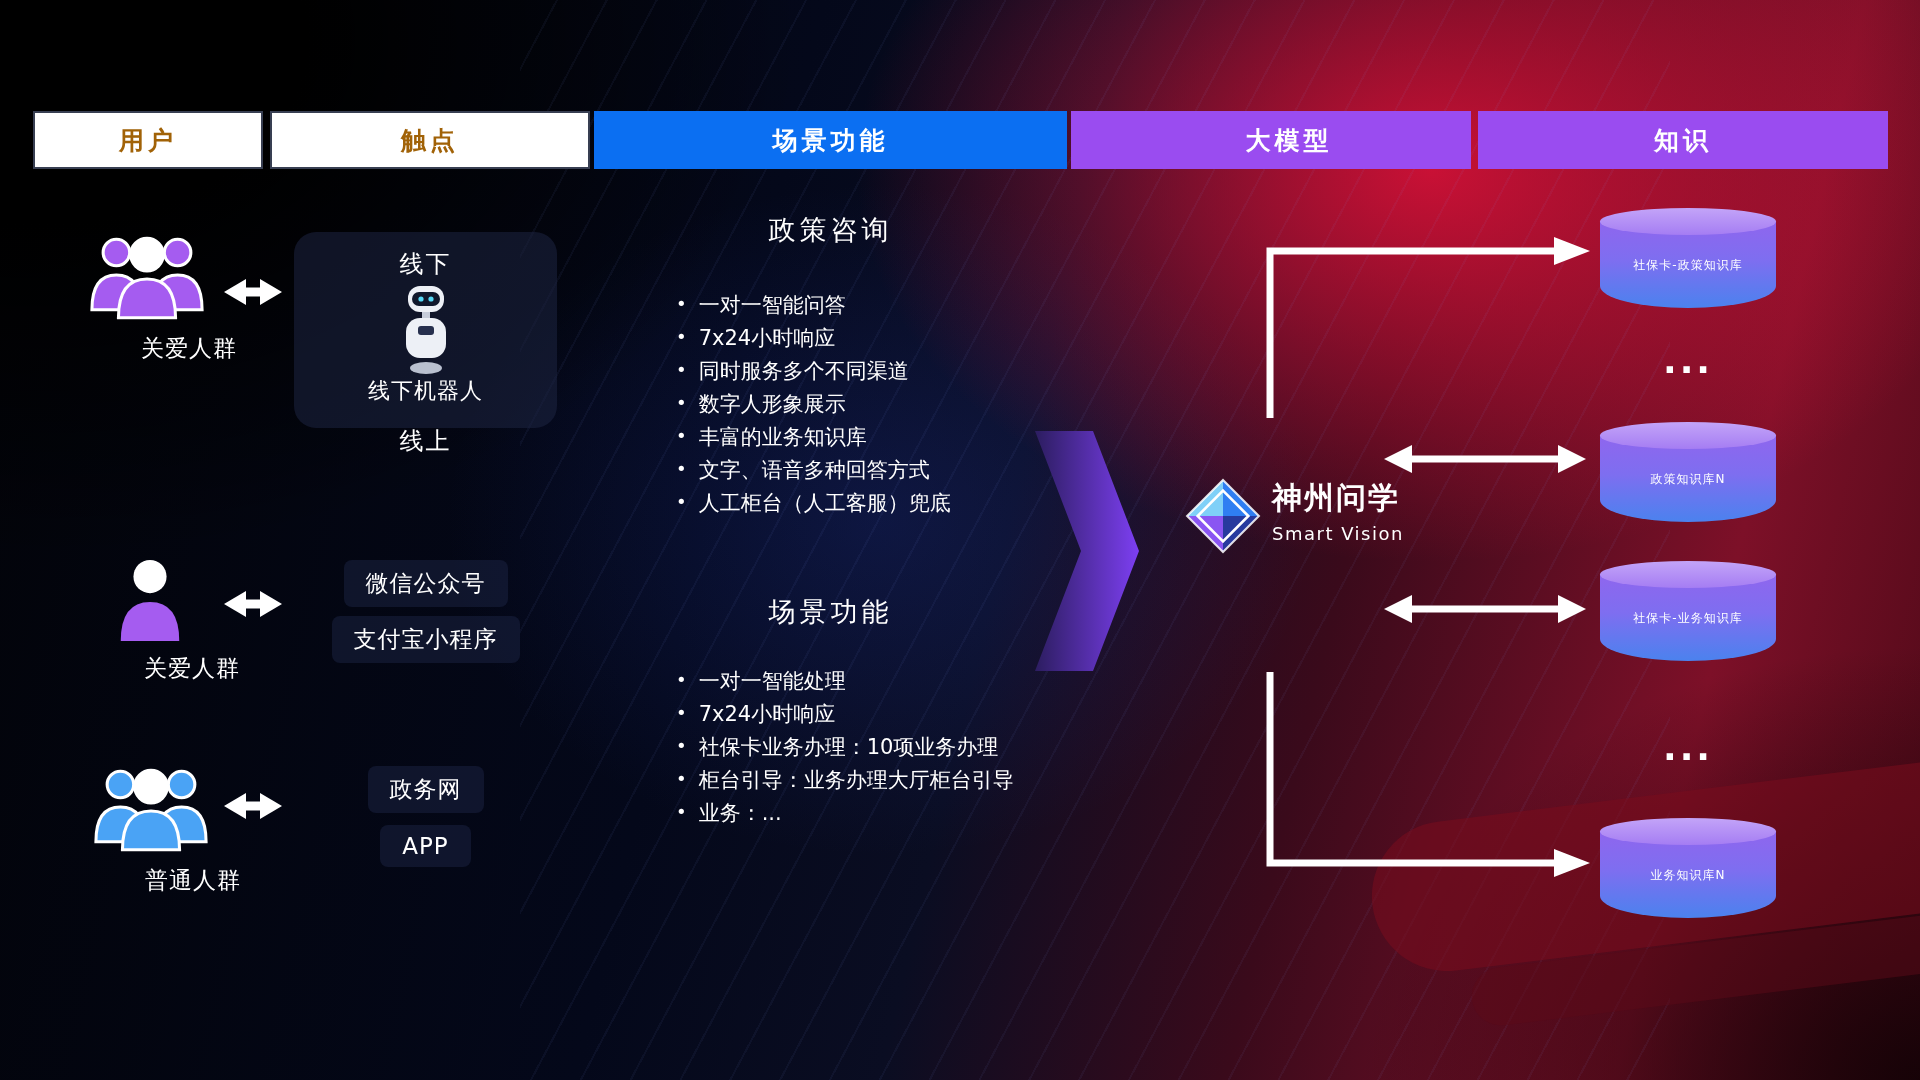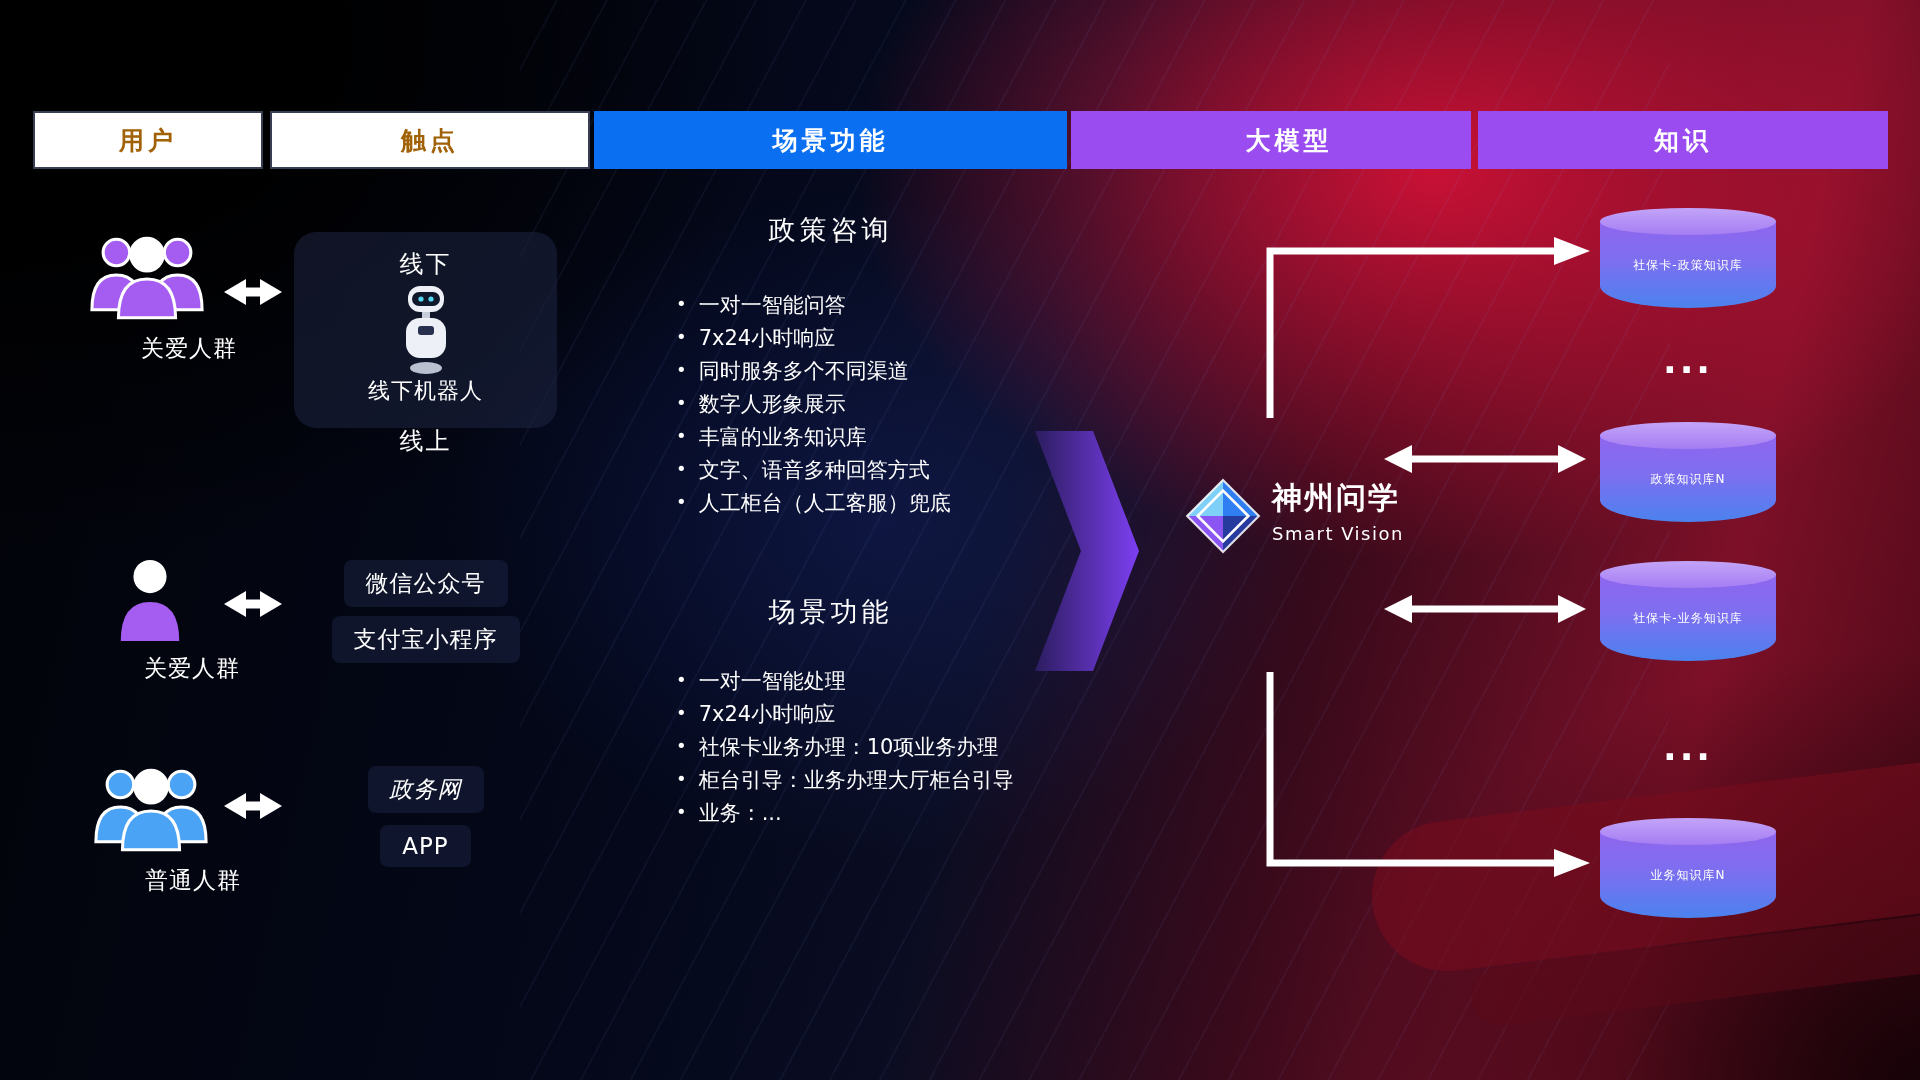--- a/index.html
+++ b/index.html
@@ -141,21 +141,21 @@
   </div>
 
   <div class="online-title">线上</div>
 
   <div class="channel" style="top:560px;">
     <span>微信公众号</span>
   </div>
   <div class="channel" style="top:616px;">
     <span>支付宝小程序</span>
   </div>
-  <div class="channel" style="top:766px;font-style:italic;">
+  <div class="channel" style="top:766px;">
     <span>政务网</span>
   </div>
   <div class="channel" style="top:825px;">
     <span>APP</span>
   </div>
 
   <div class="scene-title" style="top:212px;">政策咨询</div>
   <ul class="scene-list" style="top:289px;">
     <li>一对一智能问答</li>
     <li>7x24小时响应</li>

